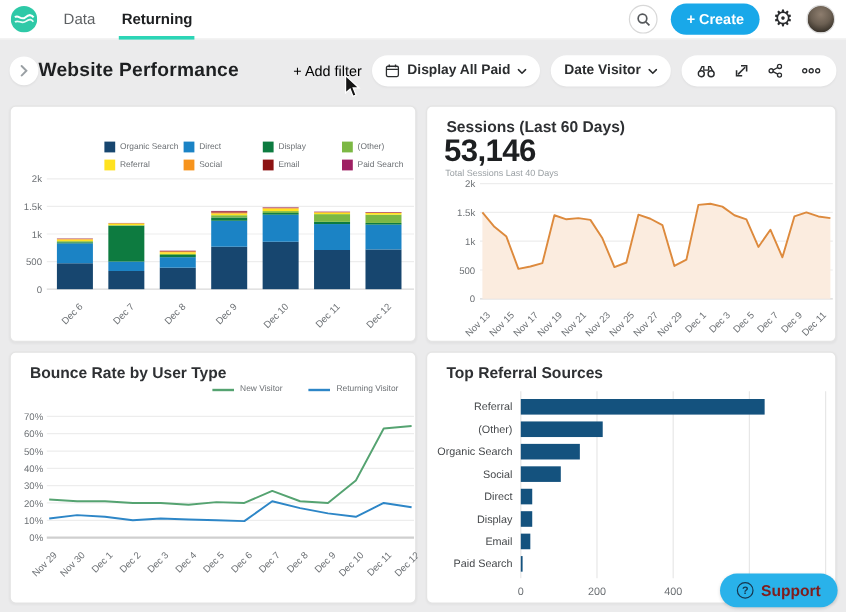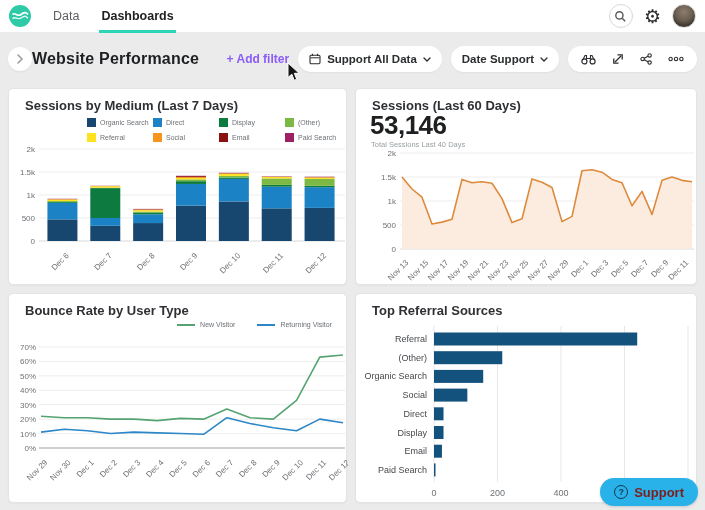--- a/index.html
+++ b/index.html
@@ -25,21 +25,21 @@
             background:radial-gradient(circle at 50% 32%, #8d7d6e 0%, #6b5f52 45%, #3f382f 75%, #2e2924 100%);
             border:1px solid #ddd; }
 
   
   .toolbar { position:absolute; top:43px; left:8px; width:689px; height:32px;
              display:flex; align-items:center; }
   .back-circle { width:24px; height:24px; border-radius:50%; background:#fff; display:flex;
                  align-items:center; justify-content:center; cursor:pointer; box-shadow:0 1px 2px rgba(0,0,0,.06); }
   .dash-title { font-size:16px; font-weight:800; color:#1d1f21; letter-spacing:.2px; }
   .toolbar-right { margin-left:auto; display:flex; align-items:center; gap:9px; }
-  .add-filter { font-size:12px; font-weight:bold; color:#8b5cf6; background:none; border:none; cursor:pointer; }
+  .add-filter { font-size:12px; font-weight:normal; color:#000000; background:none; border:none; cursor:pointer; }
   .pill { background:#fff; border:none; border-radius:14px; height:26px; padding:0 11px;
           display:flex; align-items:center; gap:6px; font-size:11.5px; font-weight:bold; color:#2b2d2f;
           box-shadow:0 1px 2px rgba(0,0,0,.05); cursor:pointer; }
   .icon-pill { background:#fff; border-radius:14px; height:26px; padding:0 13px;
                display:flex; align-items:center; gap:16px; box-shadow:0 1px 2px rgba(0,0,0,.05); }
   .tool-icon { display:flex; align-items:center; cursor:pointer; }
 
   
   .panel { position:absolute; background:#fff; border-radius:5px; border:1px solid #e4e4e4;
            box-shadow:0 1px 2px rgba(0,0,0,.04); }
@@ -78,29 +78,30 @@
 <div class="app">
 
   <header class="navbar">
     <svg class="logo" viewBox="0 0 22 22">
       <circle cx="11" cy="11" r="11" fill="#2ec9a7"></circle>
       <path d="M3.5 9.5 C6 6.5, 8.5 12.5, 12 9.5 S17.5 7.5, 19 9.5" fill="none" stroke="#ffffff" stroke-width="1.7"></path>
       <path d="M3.5 13.5 C6 11, 9 15.5, 12.5 12.8 S17.5 11.5, 18.8 13.2" fill="none" stroke="#e8fcf7" stroke-width="1.4"></path>
     </svg>
     <nav class="tabs">
       <div class="tab">Data</div>
-      <div class="tab active">Dashboards</div>
+      <div class="tab active">Returning</div>
     </nav>
     <div class="nav-right">
       <button class="search-btn">
         <svg width="13" height="13" viewBox="0 0 13 13">
           <circle cx="5.4" cy="5.4" r="3.6" fill="none" stroke="#55585b" stroke-width="1.4"></circle>
           <line x1="8.2" y1="8.2" x2="11.2" y2="11.2" stroke="#55585b" stroke-width="1.4"></line>
         </svg>
       </button>
+      <button class="create-btn">+ Create</button>
       <span class="gear">⚙</span>
       <div class="avatar"></div>
     </div>
   </header>
 
   <div class="toolbar">
     <div class="back-circle">
       <svg width="8" height="10" viewBox="0 0 8 10">
         <path d="M2 1 L6 5 L2 9" fill="none" stroke="#9aa0a4" stroke-width="1.6" stroke-linecap="round"></path>
       </svg>
@@ -108,27 +109,27 @@
     <h1 class="dash-title">Website Performance</h1>
     <div class="toolbar-right">
       <button class="add-filter">+ Add filter</button>
       <button class="pill">
         <svg width="12" height="12" viewBox="0 0 12 12">
           <rect x="1" y="2.2" width="10" height="8.6" rx="1.2" fill="none" stroke="#2b2d2f" stroke-width="1.1"></rect>
           <line x1="3.4" y1="0.8" x2="3.4" y2="3" stroke="#2b2d2f" stroke-width="1.1"></line>
           <line x1="8.6" y1="0.8" x2="8.6" y2="3" stroke="#2b2d2f" stroke-width="1.1"></line>
           <line x1="1.4" y1="4.8" x2="10.6" y2="4.8" stroke="#2b2d2f" stroke-width="1"></line>
         </svg>
-        <span>Support All Data</span>
+        <span>Display All Paid</span>
         <svg width="8" height="5" viewBox="0 0 8 5">
           <path d="M1 1 L4 4 L7 1" fill="none" stroke="#2b2d2f" stroke-width="1.3" stroke-linecap="round"></path>
         </svg>
       </button>
       <button class="pill">
-        <span>Date Support</span>
+        <span>Date Visitor</span>
         <svg width="8" height="5" viewBox="0 0 8 5">
           <path d="M1 1 L4 4 L7 1" fill="none" stroke="#2b2d2f" stroke-width="1.3" stroke-linecap="round"></path>
         </svg>
       </button>
       <div class="icon-pill">
         <span class="tool-icon">
           <svg width="15" height="11" viewBox="0 0 15 11">
             <circle cx="3.4" cy="7.4" r="2.5" fill="none" stroke="#2b2d2f" stroke-width="1.2"></circle>
             <circle cx="11.6" cy="7.4" r="2.5" fill="none" stroke="#2b2d2f" stroke-width="1.2"></circle>
             <path d="M2 5.5 L4 1.5 H5.5 V5 M13 5.5 L11 1.5 H9.5 V5 M5.8 4.5 H9.2" fill="none" stroke="#2b2d2f" stroke-width="1.1"></path>
@@ -155,21 +156,20 @@
             <circle cx="2.6" cy="3" r="1.7" fill="none" stroke="#2b2d2f" stroke-width="1.1"></circle>
             <circle cx="8" cy="3" r="1.7" fill="none" stroke="#2b2d2f" stroke-width="1.1"></circle>
             <circle cx="13.4" cy="3" r="1.7" fill="none" stroke="#2b2d2f" stroke-width="1.1"></circle>
           </svg>
         </span>
       </div>
     </div>
   </div>
 
   <section class="panel" id="panel1">
-    <h3>Sessions by Medium (Last 7 Days)</h3>
     <div class="legend-grid" id="legend1">
         <div class="legend-item">
           <span class="legend-swatch" style="background: rgb(23, 70, 111);"></span>
           <span class="legend-label">Organic Search</span>
         </div>
         <div class="legend-item">
           <span class="legend-swatch" style="background: rgb(27, 131, 197);"></span>
           <span class="legend-label">Direct</span>
         </div>
         <div class="legend-item">

